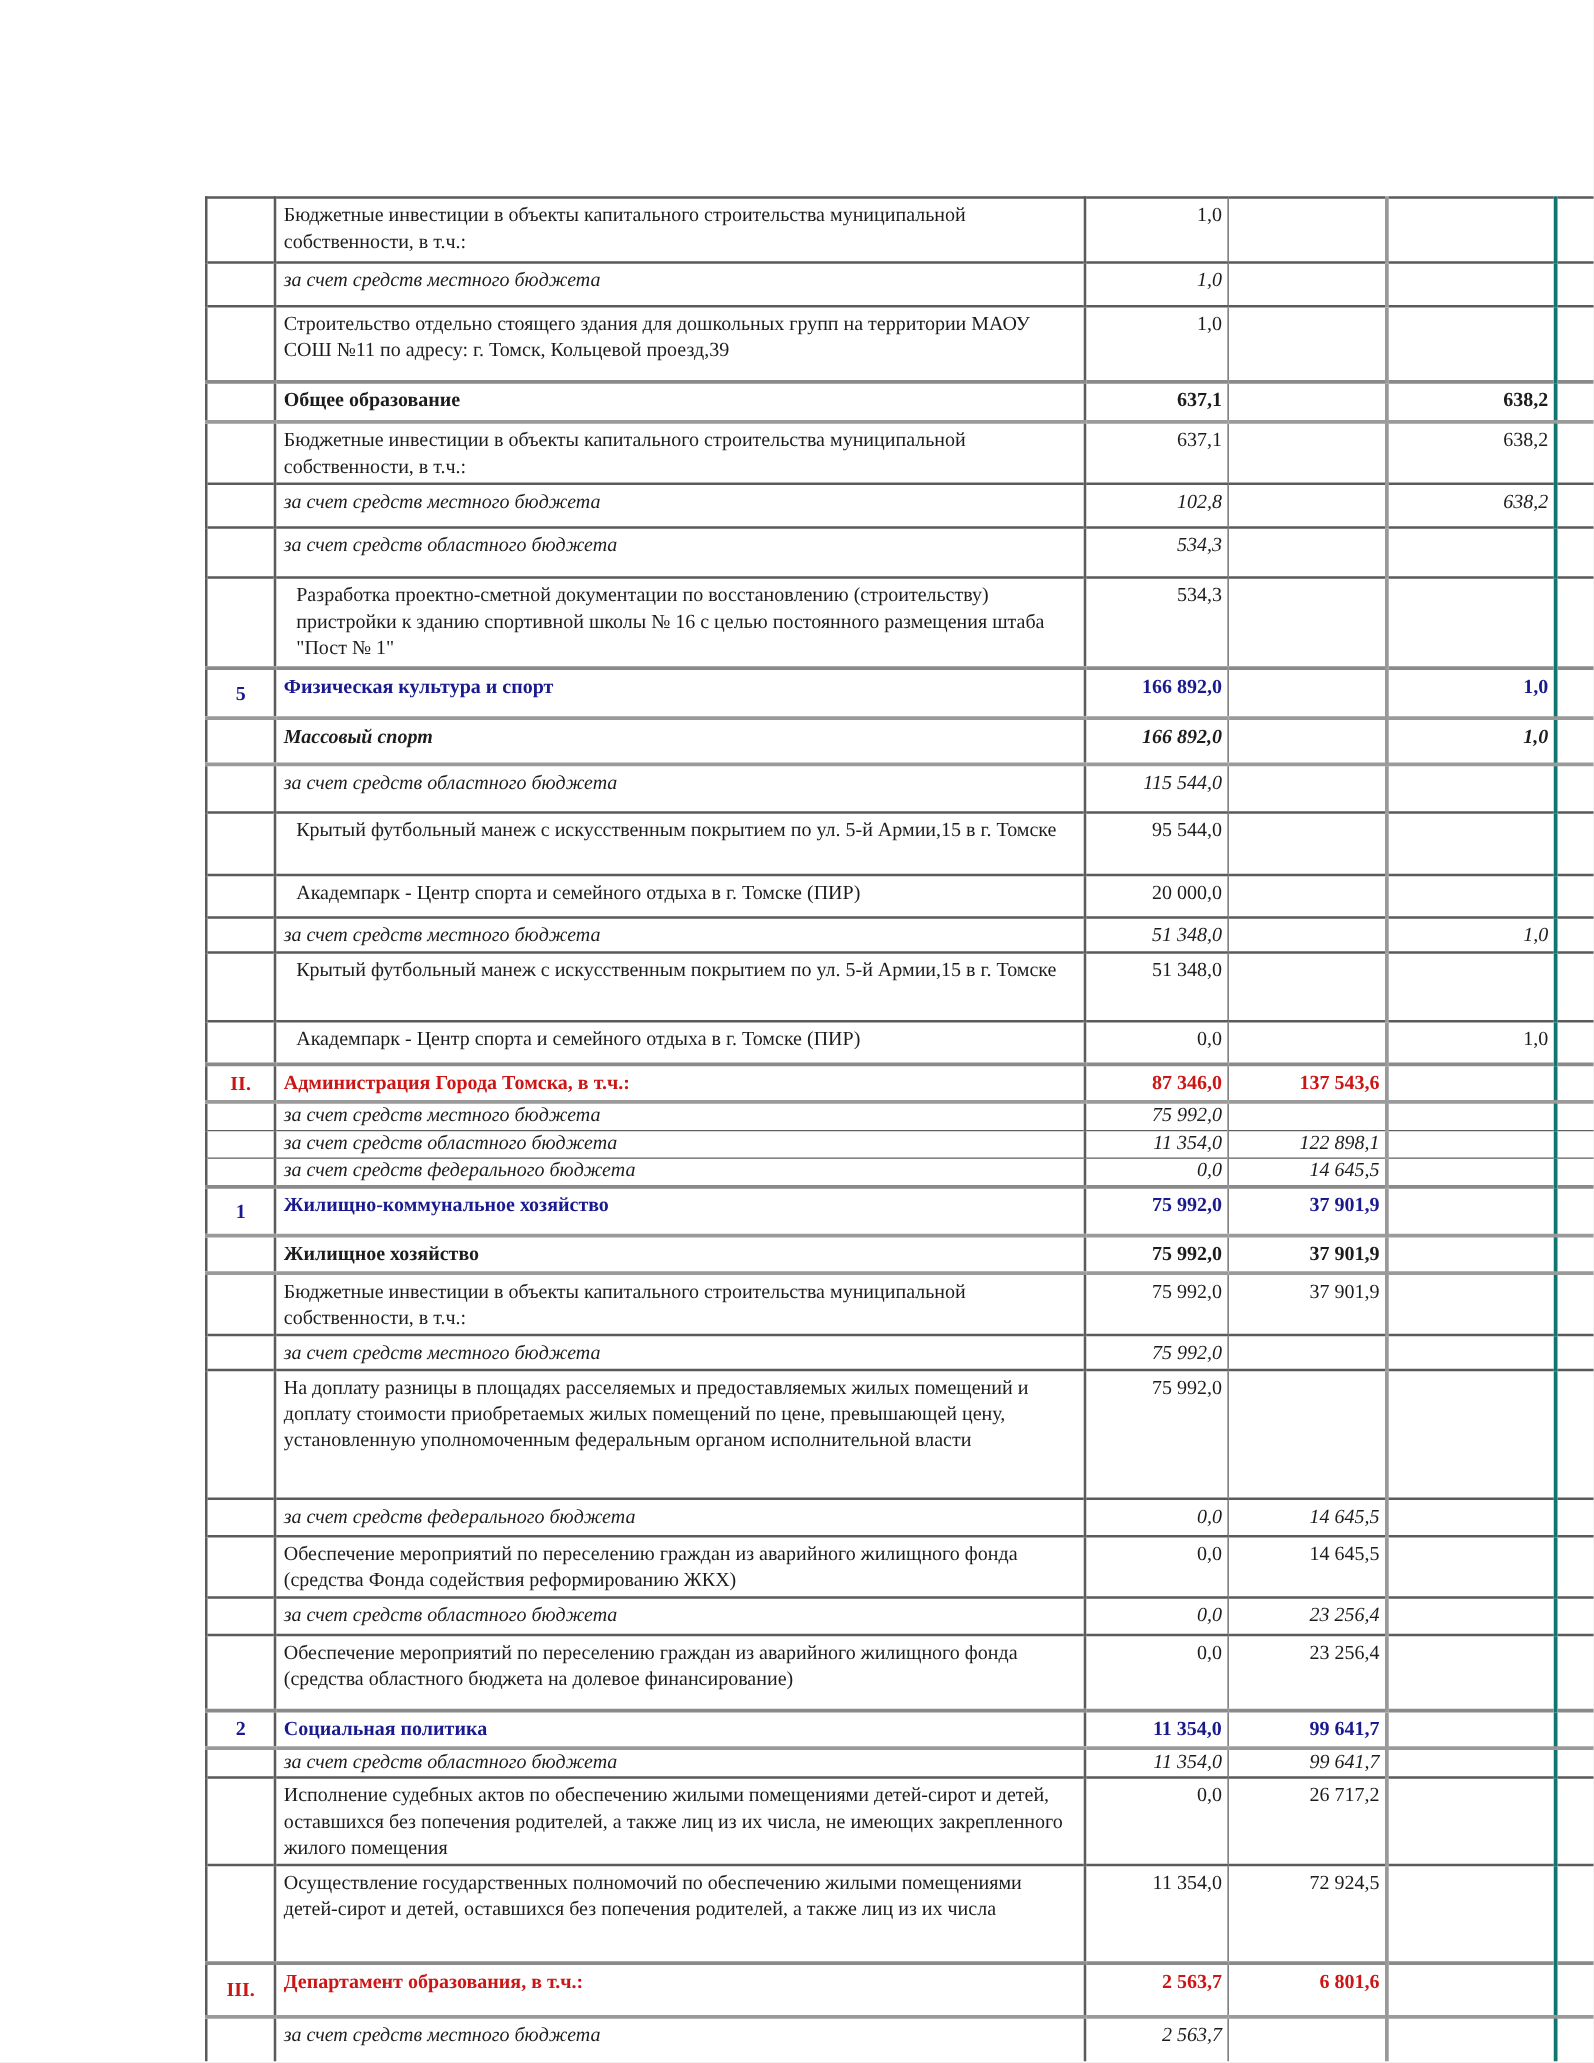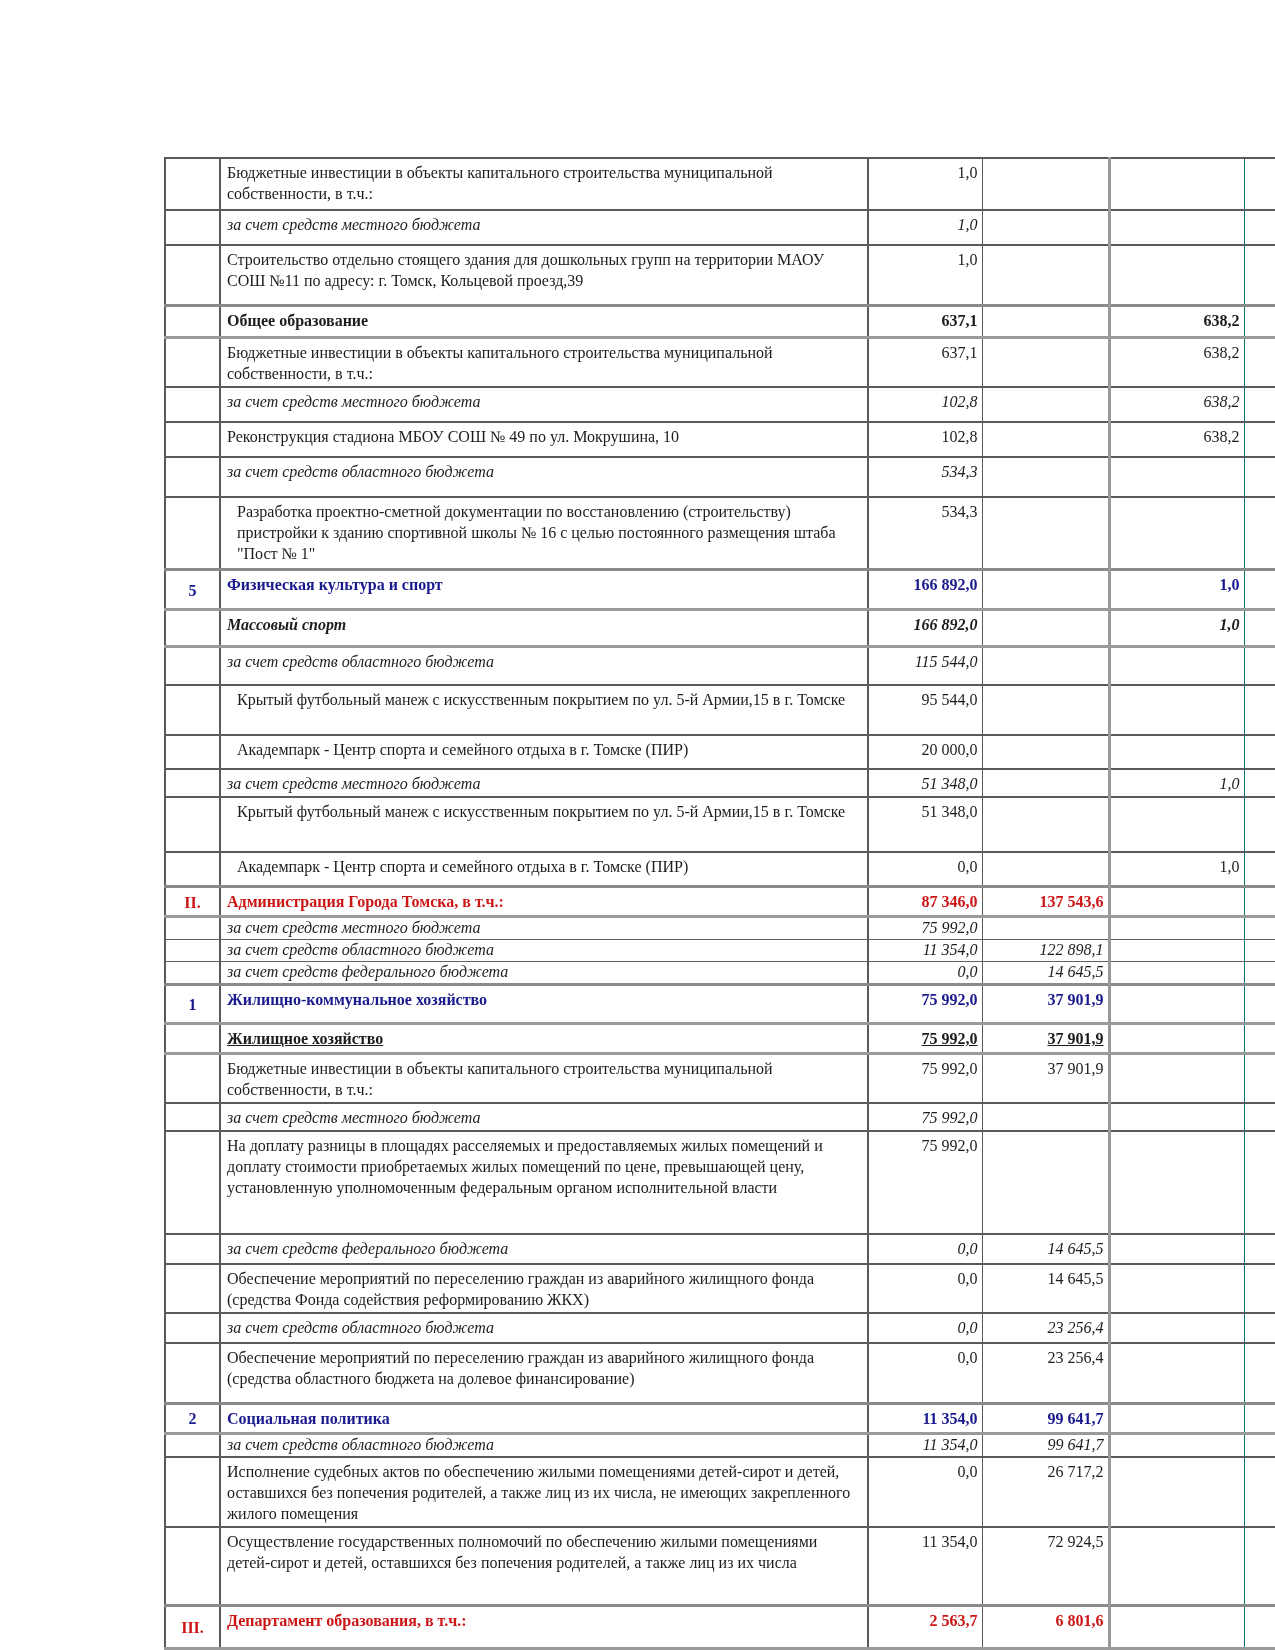--- a/index.html
+++ b/index.html
@@ -38,21 +38,21 @@
   td.num{
     border-left:2px solid #5a5a5a;
     border-right:2px solid #5a5a5a;
     text-align:center;
     vertical-align:middle;
     padding-left:2px;padding-right:2px;
   }
   td.desc{border-right:2px solid #5a5a5a;}
   td.v1{border-right:1px solid #5a5a5a;text-align:right;padding-right:4px;}
   td.v2{border-right:3px solid #999999;text-align:right;padding-right:4px;}
-  td.v3{border-right:1px solid #0f766e;text-align:right;padding-right:4px;}
+  td.v3{border-right:3px solid #0f766e;text-align:right;padding-right:4px;}
   td.v4{border-right:none;}
   tr.italic td.desc, tr.italic td.v1, tr.italic td.v2, tr.italic td.v3{font-style:italic;}
   tr.bold td{font-weight:bold;}
   tr.blue td{font-weight:bold;color:#1a1a8f;}
   tr.red td{font-weight:bold;color:#cc1616;}
   td.desc.indent{padding-left:16px;}
 </style>
 </head>
 <body>
 
@@ -108,28 +108,20 @@
           <td class="v4"></td>
         </tr>
         <tr class="italic" style="height: 35px;">
           <td class="num"></td>
           <td class="desc">за счет средств местного бюджета</td>
           <td class="v1">102,8</td>
           <td class="v2"></td>
           <td class="v3">638,2</td>
           <td class="v4"></td>
         </tr>
-        <tr class="normal" style="height: 35px;">
-          <td class="num"></td>
-          <td class="desc">Реконструкция стадиона МБОУ СОШ № 49 по ул. Мокрушина, 10</td>
-          <td class="v1">102,8</td>
-          <td class="v2"></td>
-          <td class="v3">638,2</td>
-          <td class="v4"></td>
-        </tr>
         <tr class="italic" style="height: 40px;">
           <td class="num"></td>
           <td class="desc">за счет средств областного бюджета</td>
           <td class="v1">534,3</td>
           <td class="v2"></td>
           <td class="v3"></td>
           <td class="v4"></td>
         </tr>
         <tr class="normal" style="height: 73px; padding-left: 12px;">
           <td class="num"></td>
@@ -236,21 +228,21 @@
           <td class="v4"></td>
         </tr>
         <tr class="blue styled" style="height: 39px;">
           <td class="num">1</td>
           <td class="desc">Жилищно-коммунальное хозяйство</td>
           <td class="v1">75 992,0</td>
           <td class="v2">37 901,9</td>
           <td class="v3"></td>
           <td class="v4"></td>
         </tr>
-        <tr class="bold styled" style="height: 30px; text-decoration: underline;">
+        <tr class="bold styled" style="height: 30px;">
           <td class="num"></td>
           <td class="desc">Жилищное хозяйство</td>
           <td class="v1">75 992,0</td>
           <td class="v2">37 901,9</td>
           <td class="v3"></td>
           <td class="v4"></td>
         </tr>
         <tr class="normal" style="height: 40px;">
           <td class="num"></td>
           <td class="desc">Бюджетные инвестиции в объекты капитального строительства муниципальной собственности, в т.ч.:</td>

